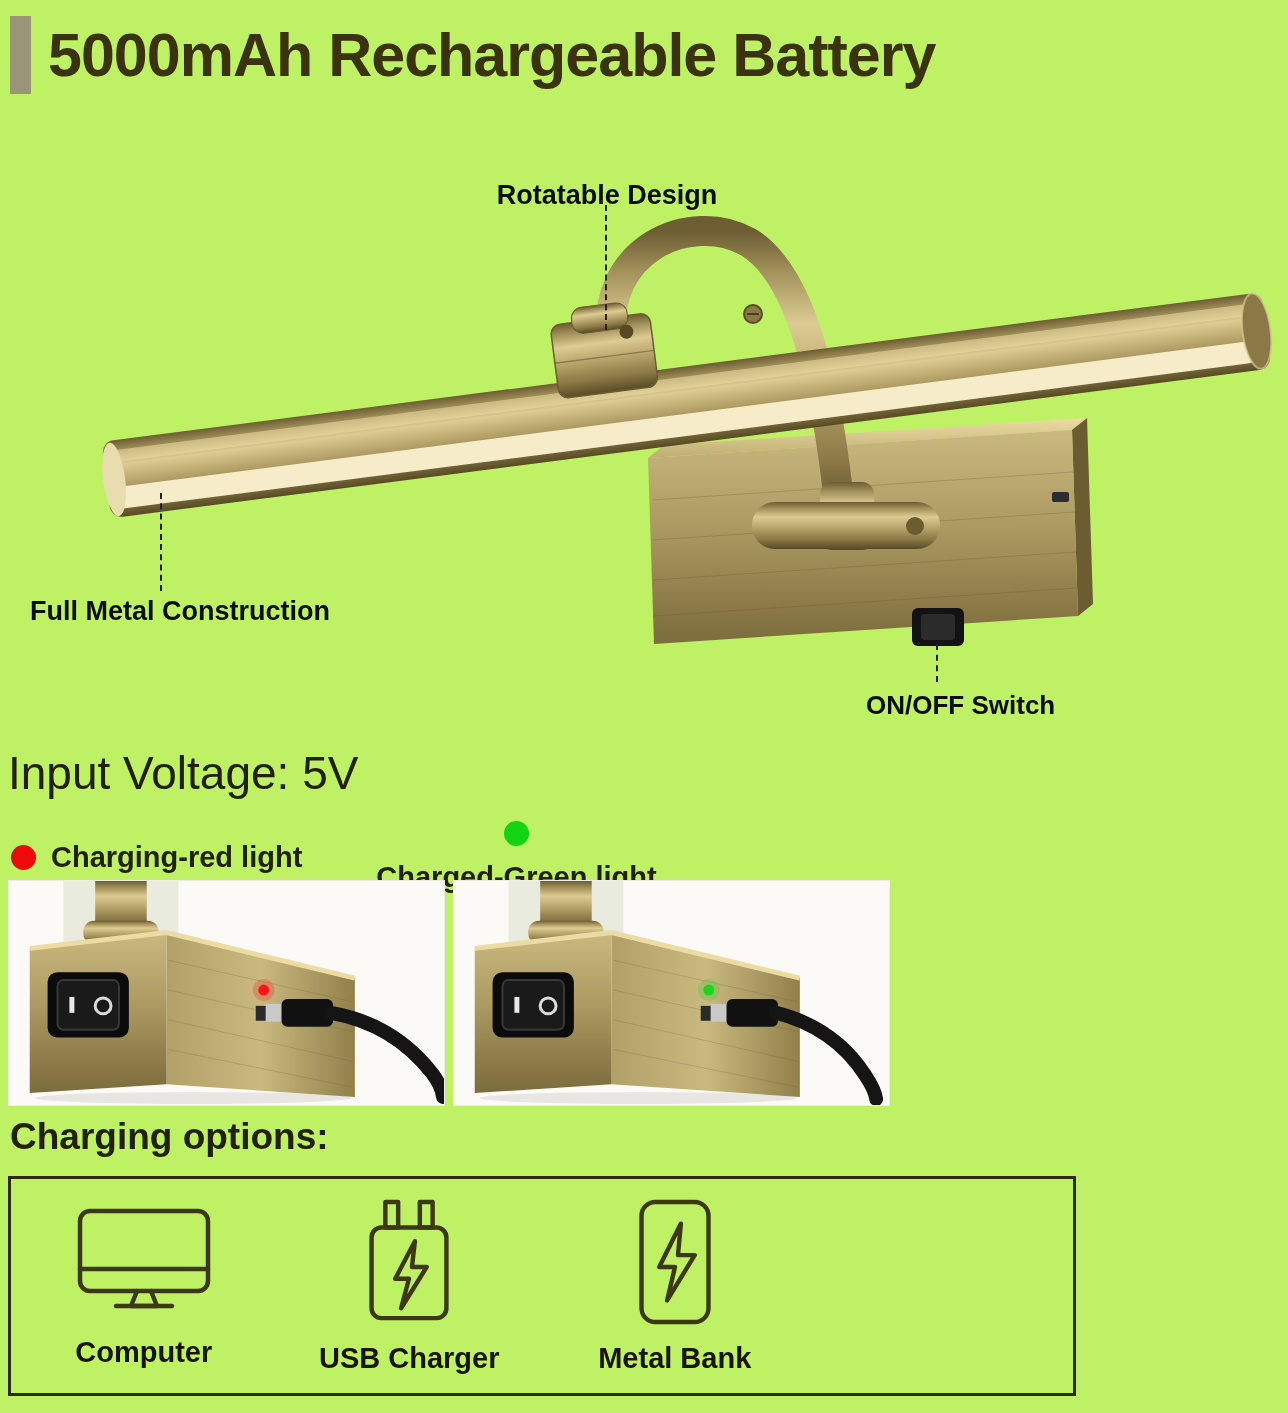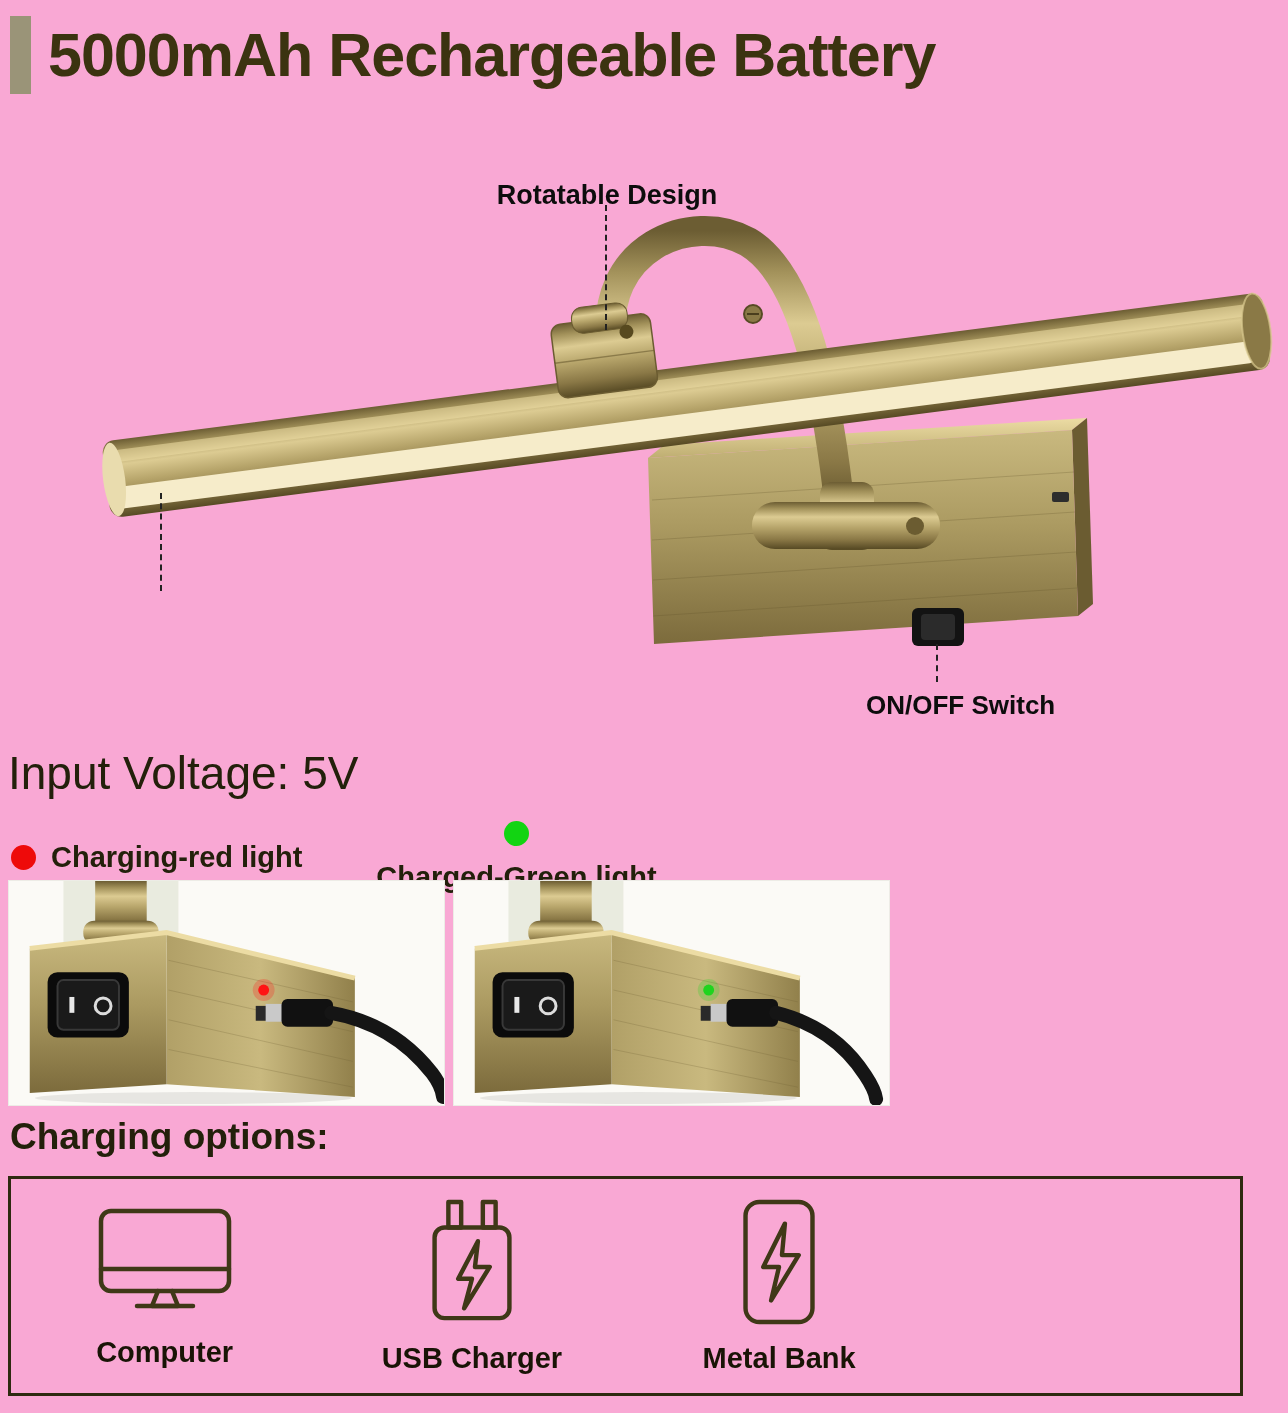--- a/index.html
+++ b/index.html
@@ -1,17 +1,17 @@
 <!DOCTYPE html>
 <html><head>
 <meta charset="utf-8">
 <style>
   html,body{margin:0;padding:0;}
   body{width:1288px;background:#ffffff;font-family:"Liberation Sans",sans-serif;}
-  .page{position:relative;width:1288px;height:1413px;background:#f9a8d4;overflow:hidden;}
+  .page{position:relative;width:1288px;height:1413px;background:#bef264;overflow:hidden;}
 
   
   .header{position:absolute;left:10px;top:16px;display:flex;gap:17px;align-items:stretch;}
   .accent{width:21px;height:78px;background:#9a9478;}
   .title{font-size:61px;line-height:78px;font-weight:bold;color:#3b3310;letter-spacing:-1px;white-space:nowrap;}
 
   
   .product{position:absolute;left:0;top:130px;width:1288px;height:625px;}
   .product-svg{position:absolute;left:0;top:0;}
   .ann{position:absolute;font-weight:bold;color:#0d0d0d;font-size:27px;white-space:nowrap;}
@@ -24,21 +24,21 @@
   .led-item{display:flex;align-items:center;gap:14px;text-align:right;}
   .led-item.second{margin-left:74px;flex-direction:column;}
   .led-label{font-size:29px;font-weight:bold;color:#23200b;white-space:nowrap;}
 
   
   .photos{position:absolute;left:8px;top:880px;display:flex;gap:8px;}
   .photo{width:437px;height:226px;border:1px solid #edece6;background:#fbfaf6;box-sizing:border-box;}
 
   
   .charge-heading{position:absolute;left:10px;top:1116px;font-size:37px;font-weight:bold;color:#23200b;}
-  .options{position:absolute;left:8px;top:1176px;width:1235px;height:220px;border:3px solid #2e2a10;box-sizing:border-box;display:grid;grid-template-columns:repeat(4,1fr);}
+  .options{position:absolute;left:8px;top:1176px;width:1068px;height:220px;border:3px solid #2e2a10;box-sizing:border-box;display:grid;grid-template-columns:repeat(4,1fr);}
   .option{display:flex;flex-direction:column;align-items:center;justify-content:center;gap:16px;}
   .option-label{font-size:29px;font-weight:bold;color:#191406;white-space:nowrap;}
   .opt-icon{display:block;}
 </style>
 </head>
 <body>
 
 <div class="page">
 
   <div class="header">
@@ -110,20 +110,21 @@
           <rect x="588" y="238" width="56" height="26" rx="11" fill="url(#gBar)" stroke="#6b5c31" stroke-width="1"></rect>
           <circle cx="641" cy="268" r="7" fill="#57491f"></circle>
           <line x1="566" y1="290" x2="666" y2="290" stroke="#6b5c31" stroke-width="1.5" opacity="0.6"></line>
         </g>
       </g>
     </svg>
 
     <div class="ann center" style="left:487px;top:38px;width:240px;">Rotatable Design</div>
     <div class="dash" style="left:605px;top:75px;height:125px;"></div>
 
+    <div class="ann" style="left:30px;top:466px;">Full Metal Construction</div>
     <div class="dash" style="left:160px;top:363px;height:98px;"></div>
 
     <div class="ann" style="left:866px;top:560px;font-size:26px;">ON/OFF Switch</div>
     <div class="dash" style="left:936px;top:514px;height:38px;"></div>
   </div>
 
   <div class="voltage-heading">Input Voltage: 5V</div>
   <div class="leds">
     <div class="led-item">
       <svg width="27" height="27" viewBox="0 0 27 27">

